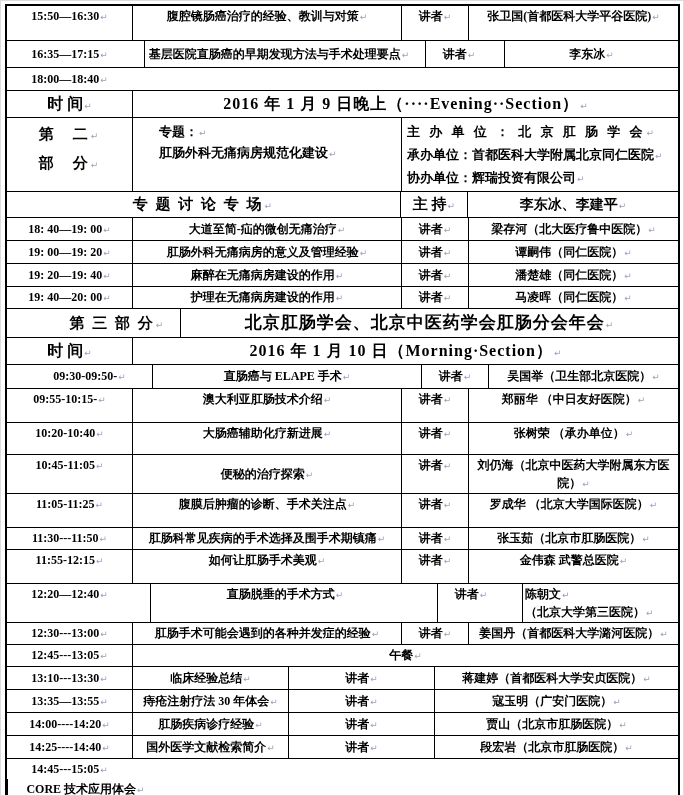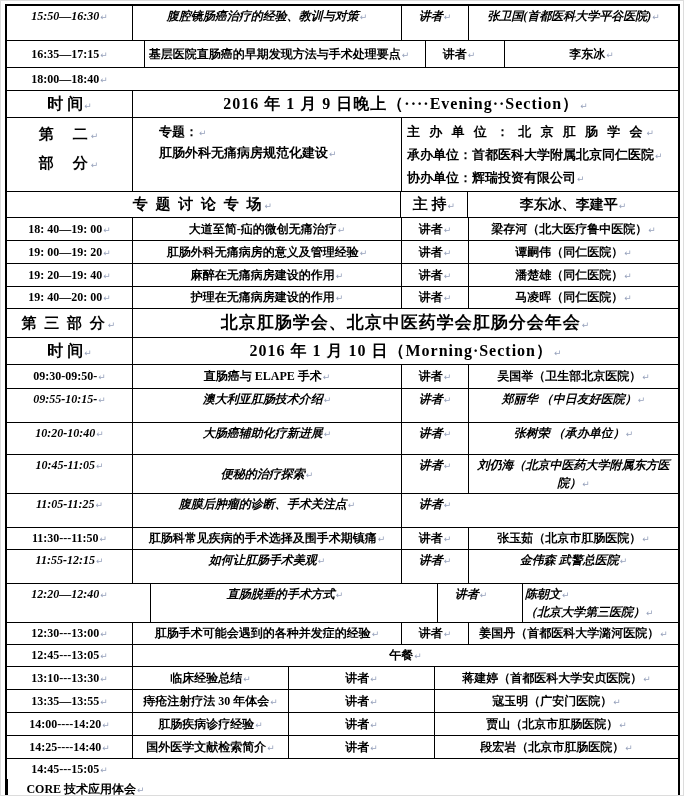--- a/index.html
+++ b/index.html
@@ -13,26 +13,26 @@
      justify-content:center;text-align:center;padding:1px 2px;min-width:0;}
   .row > .c:first-child{border-left:none;}
   .col{flex-direction:column;}
   .w-time{width:125px;flex:none;}
   .w-topic{width:269px;flex:none;}
   .w-label{width:67px;flex:none;}
   .w-name{flex:1;}
   .n-topic{width:156px;flex:none;}
   .n-label{width:146px;flex:none;}
   .w-forum{width:393px;flex:none;}
-  .va-top .c{align-items:flex-start;font-style:italic;}
+  .va-top .c{align-items:flex-start;}
   .pos-bottom{align-items:flex-end;padding-bottom:3px;}
   .pos-center{align-items:center !important;}
   .time-header .c{font-size:16px;}
   .time-header .title-cell .ln{letter-spacing:1px;}
-  .section-title .label-cell{font-size:15px;letter-spacing:2px;}
+  .section-title .label-cell{font-size:15px;letter-spacing:2px;margin-left:48px;}
   .section-title .title-cell{font-size:17px;letter-spacing:1px;}
   .forum .title-cell{font-size:15px;letter-spacing:2px;}
   .forum .label-cell{font-size:15px;}
   .forum .names-cell{font-size:14px;}
   .part-header .left-cell{flex-direction:column;justify-content:flex-start;font-size:15px;
       letter-spacing:2px;line-height:1.9;padding-top:2px;}
   .part-header .mid-cell{flex-direction:column;align-items:flex-start;justify-content:flex-start;
       text-align:left;font-size:13px;padding:3px 2px 0 26px;line-height:1.65;}
   .part-header .right-cell{flex-direction:column;align-items:flex-start;justify-content:flex-start;
       text-align:left;font-size:13px;padding:2px 2px 2px 5px;line-height:1.78;}
@@ -180,21 +180,21 @@
         </div>
       </div>
       <div class="row time-header" style="min-height: 24px;">
         <div class="c w-time label-cell">
           <span class="lnw"><span class="ln">时 间</span><span class="pm">↵</span></span>
         </div>
         <div class="c span-text title-cell">
           <span class="lnw"><span class="ln">2016 年 1 月 10 日（Morning·Section）</span><span class="pm">↵</span></span>
         </div>
       </div>
-      <div class="row session" style="min-height: 24px;">
+      <div class="row session" style="min-height: 24px; padding-left: 20px;">
         <div class="c w-time">
           <span class="lnw"><span class="ln">09:30-09:50-</span><span class="pm">↵</span></span>
         </div>
         <div class="c w-topic">
           <span class="lnw"><span class="ln">直肠癌与 ELAPE 手术</span><span class="pm">↵</span></span>
         </div>
         <div class="c w-label">
           <span class="lnw"><span class="ln">讲者</span><span class="pm">↵</span></span>
         </div>
         <div class="c w-name">
@@ -245,20 +245,23 @@
       </div>
       <div class="row session va-top" style="min-height: 34px;">
         <div class="c w-time">
           <span class="lnw"><span class="ln">11:05-11:25</span><span class="pm">↵</span></span>
         </div>
         <div class="c w-topic pos-bottom">
           <span class="lnw"><span class="ln">腹膜后肿瘤的诊断、手术关注点</span><span class="pm">↵</span></span>
         </div>
         <div class="c w-label">
           <span class="lnw"><span class="ln">讲者</span><span class="pm">↵</span></span>
+        </div>
+        <div class="c w-name">
+          <span class="lnw"><span class="ln">罗成华 （北京大学国际医院）</span><span class="pm">↵</span></span>
         </div>
       </div>
       <div class="row session" style="min-height: 22px;">
         <div class="c w-time">
           <span class="lnw"><span class="ln">11:30---11:50</span><span class="pm">↵</span></span>
         </div>
         <div class="c w-topic">
           <span class="lnw"><span class="ln">肛肠科常见疾病的手术选择及围手术期镇痛</span><span class="pm">↵</span></span>
         </div>
         <div class="c w-label">

